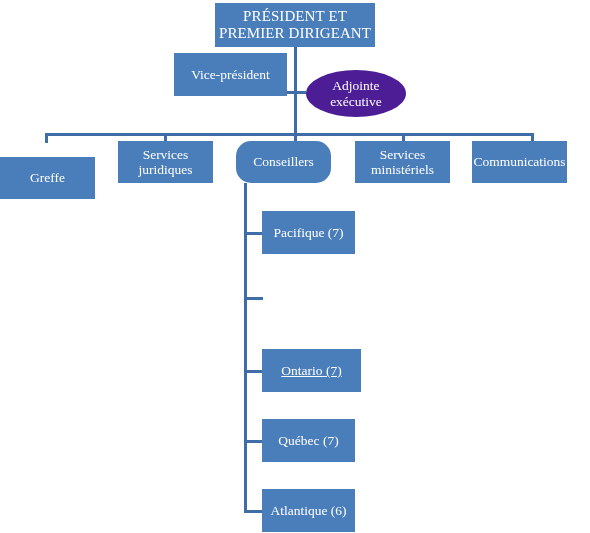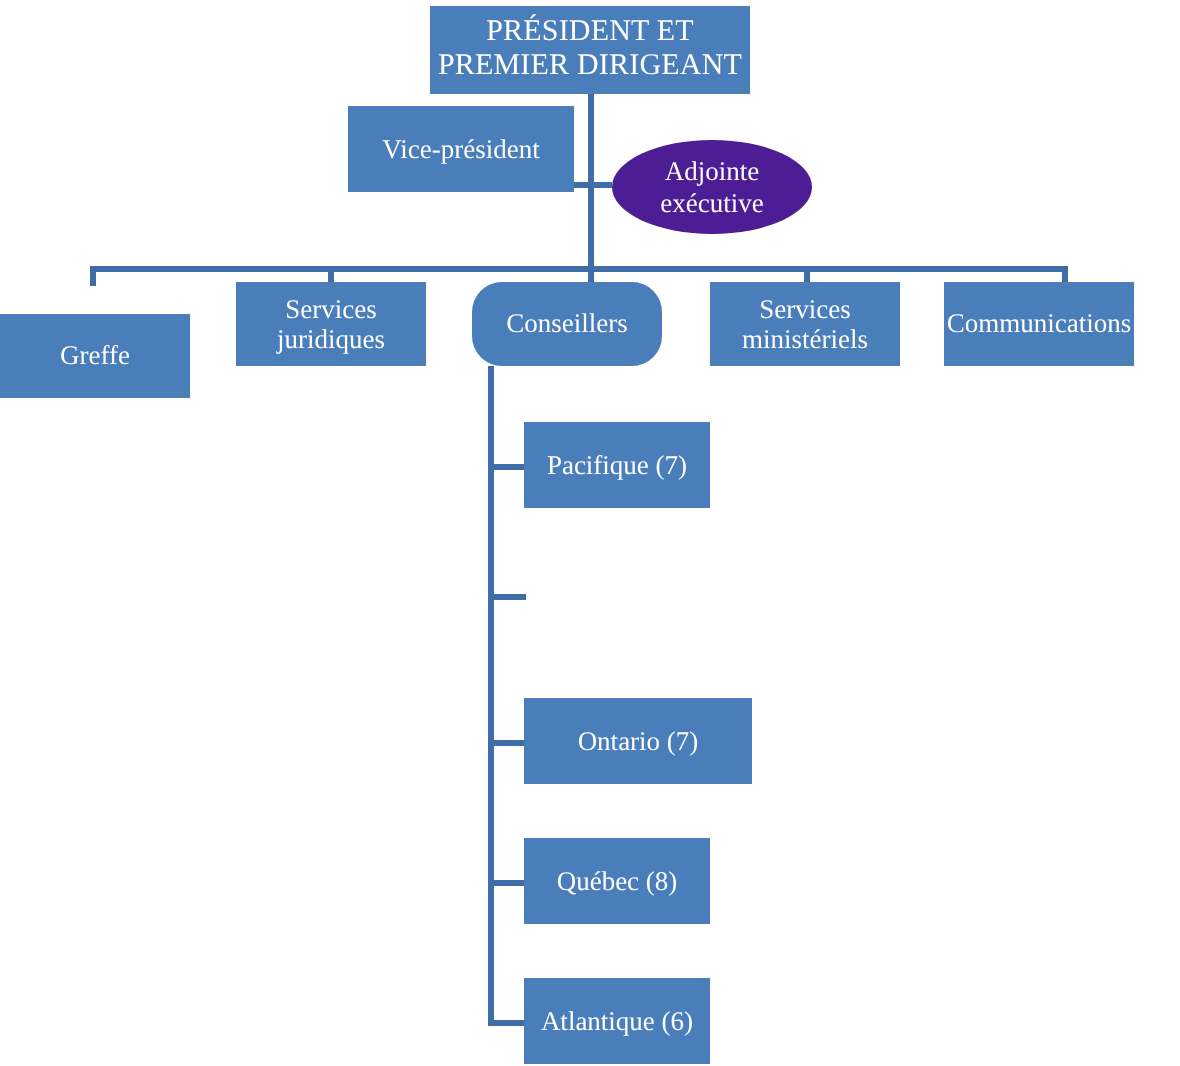--- a/index.html
+++ b/index.html
@@ -112,25 +112,25 @@
 
   <div class="node" style="left:472px; top:141px; width:95px; height:42px;">
     <span class="lbl">Communications</span>
   </div>
 
   <div class="node" style="left:262px; top:211px; width:93px; height:43px;">
     <span class="lbl">Pacifique (7)</span>
   </div>
 
 
-  <div class="node" style="left:262px; top:349px; width:114px; height:43px;">
+  <div class="node" style="left:262px; top:349px; width:99px; height:43px;text-decoration:underline;">
     <span class="lbl">Ontario (7)</span>
   </div>
 
   <div class="node" style="left:262px; top:419px; width:93px; height:43px;">
-    <span class="lbl">Québec (8)</span>
+    <span class="lbl">Québec (7)</span>
   </div>
 
   <div class="node" style="left:262px; top:489px; width:93px; height:43px;">
     <span class="lbl">Atlantique (6)</span>
   </div>
 
 </div>
 
 </body></html>

